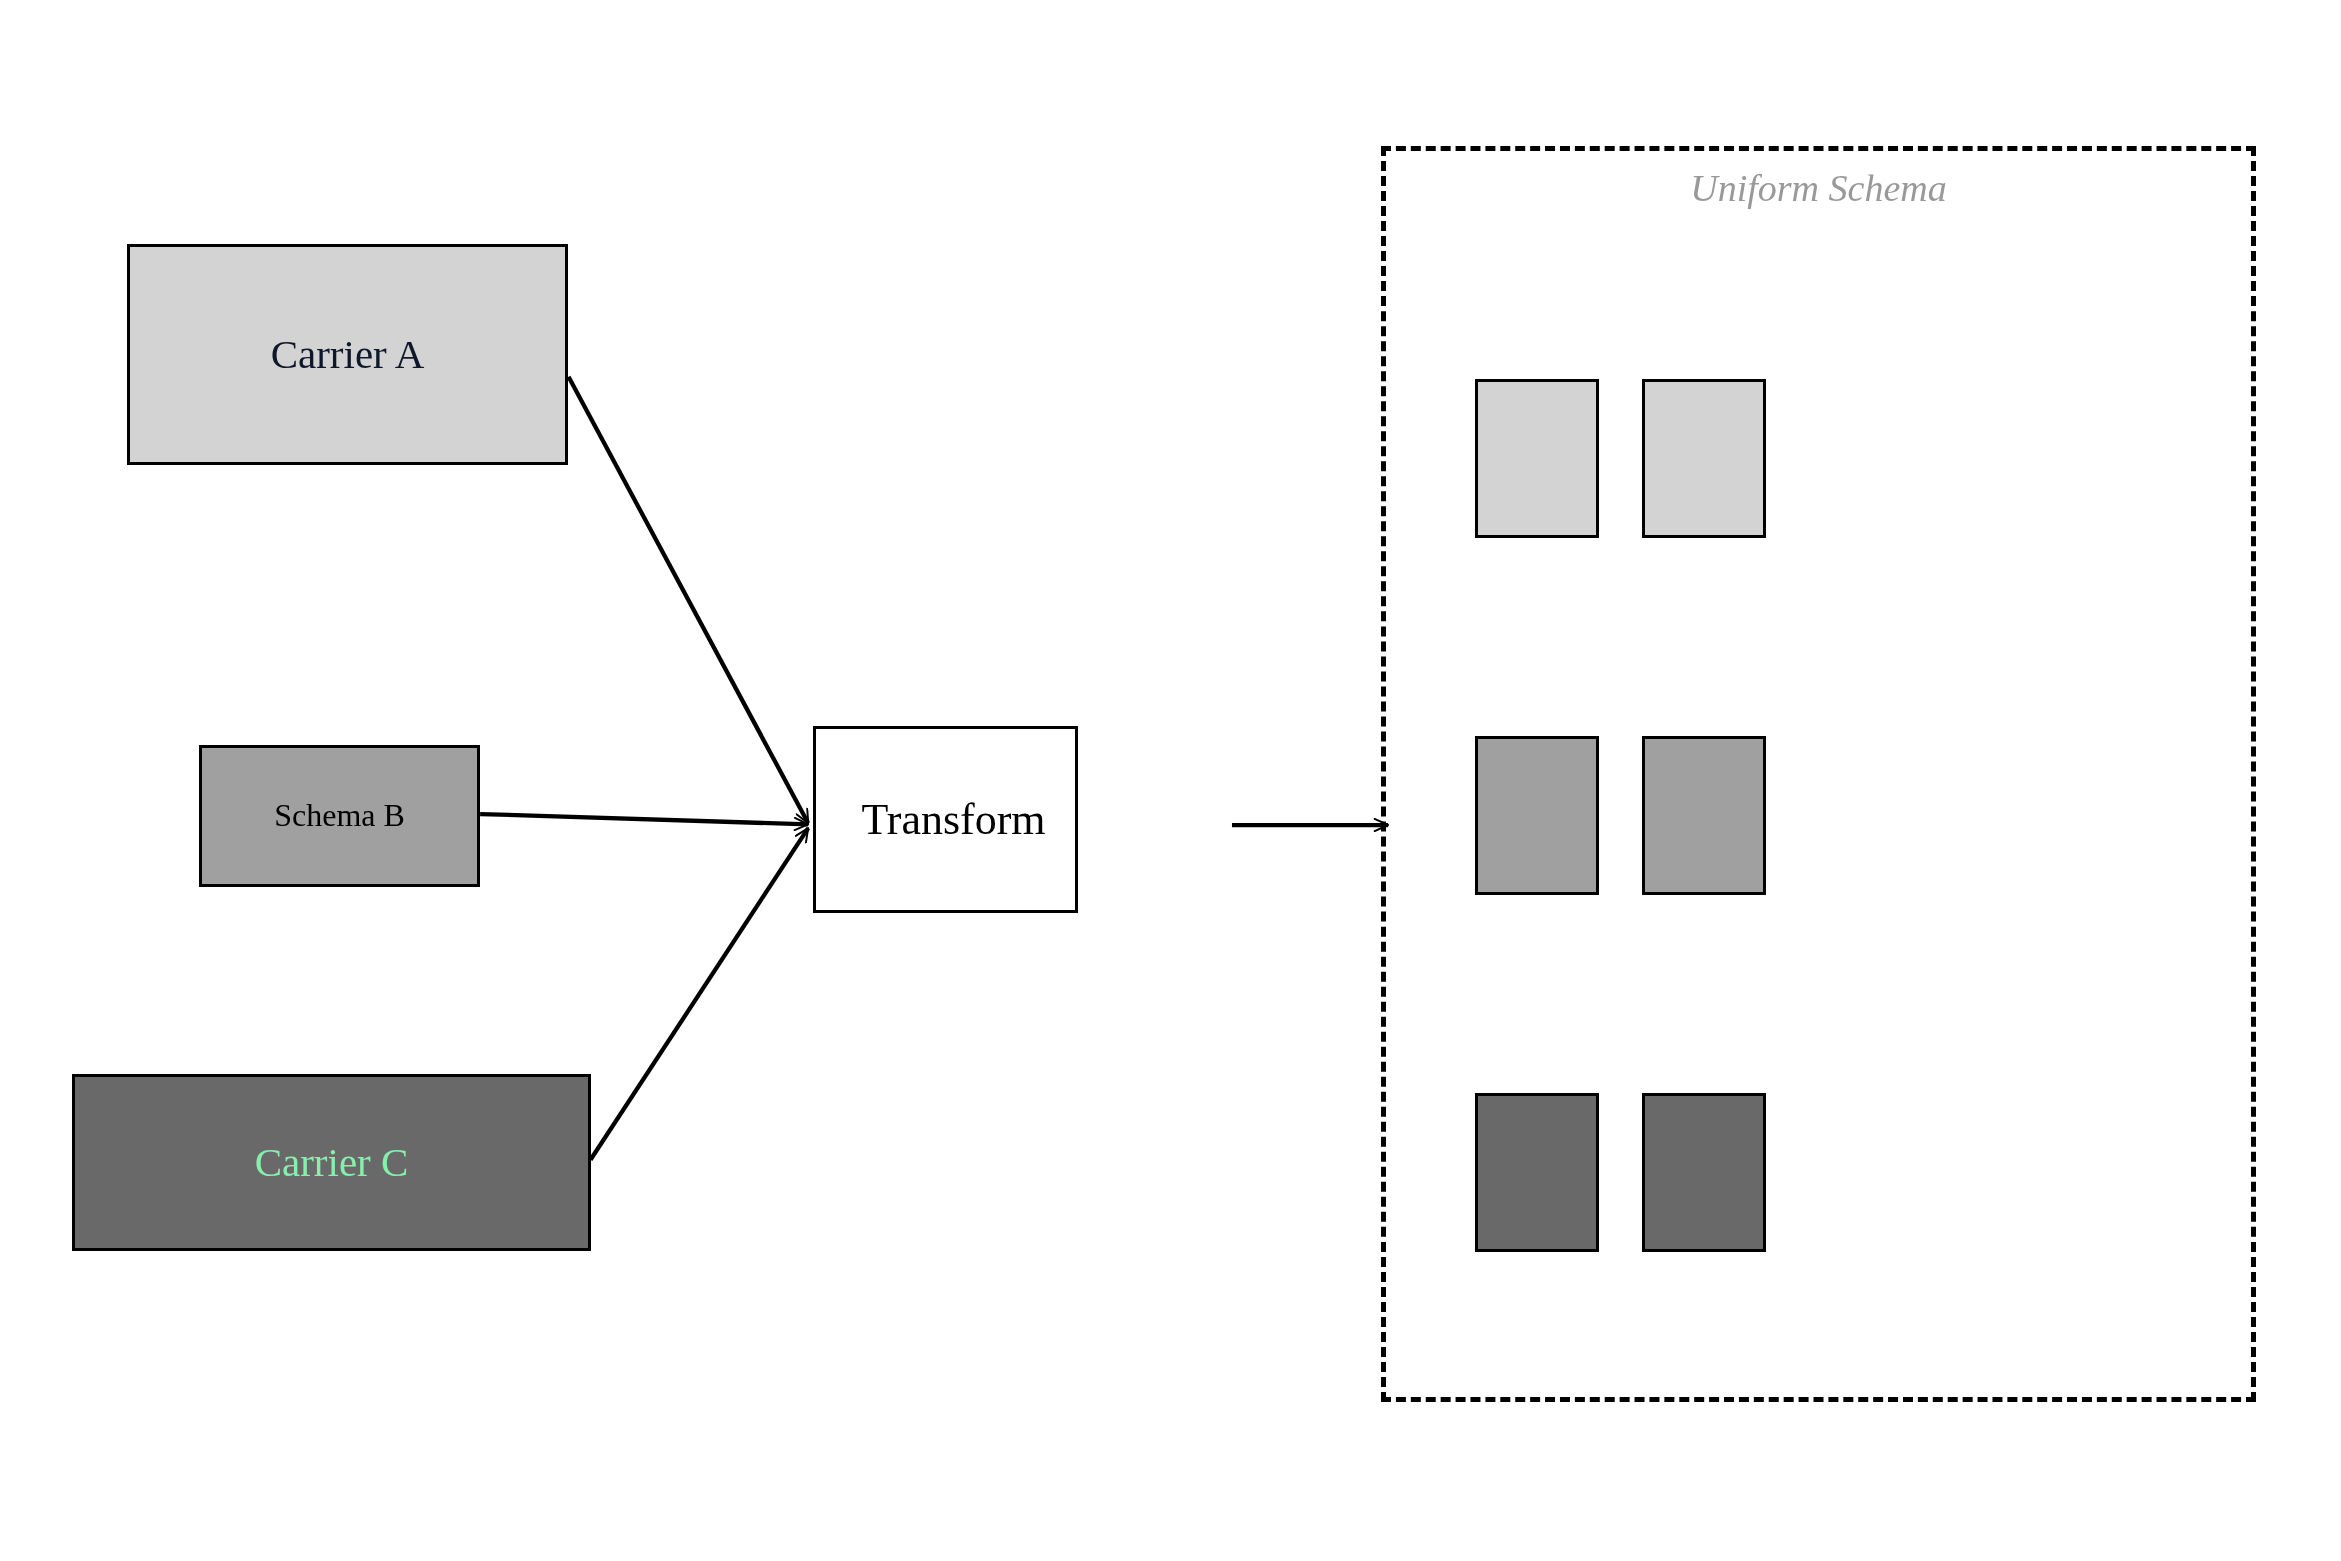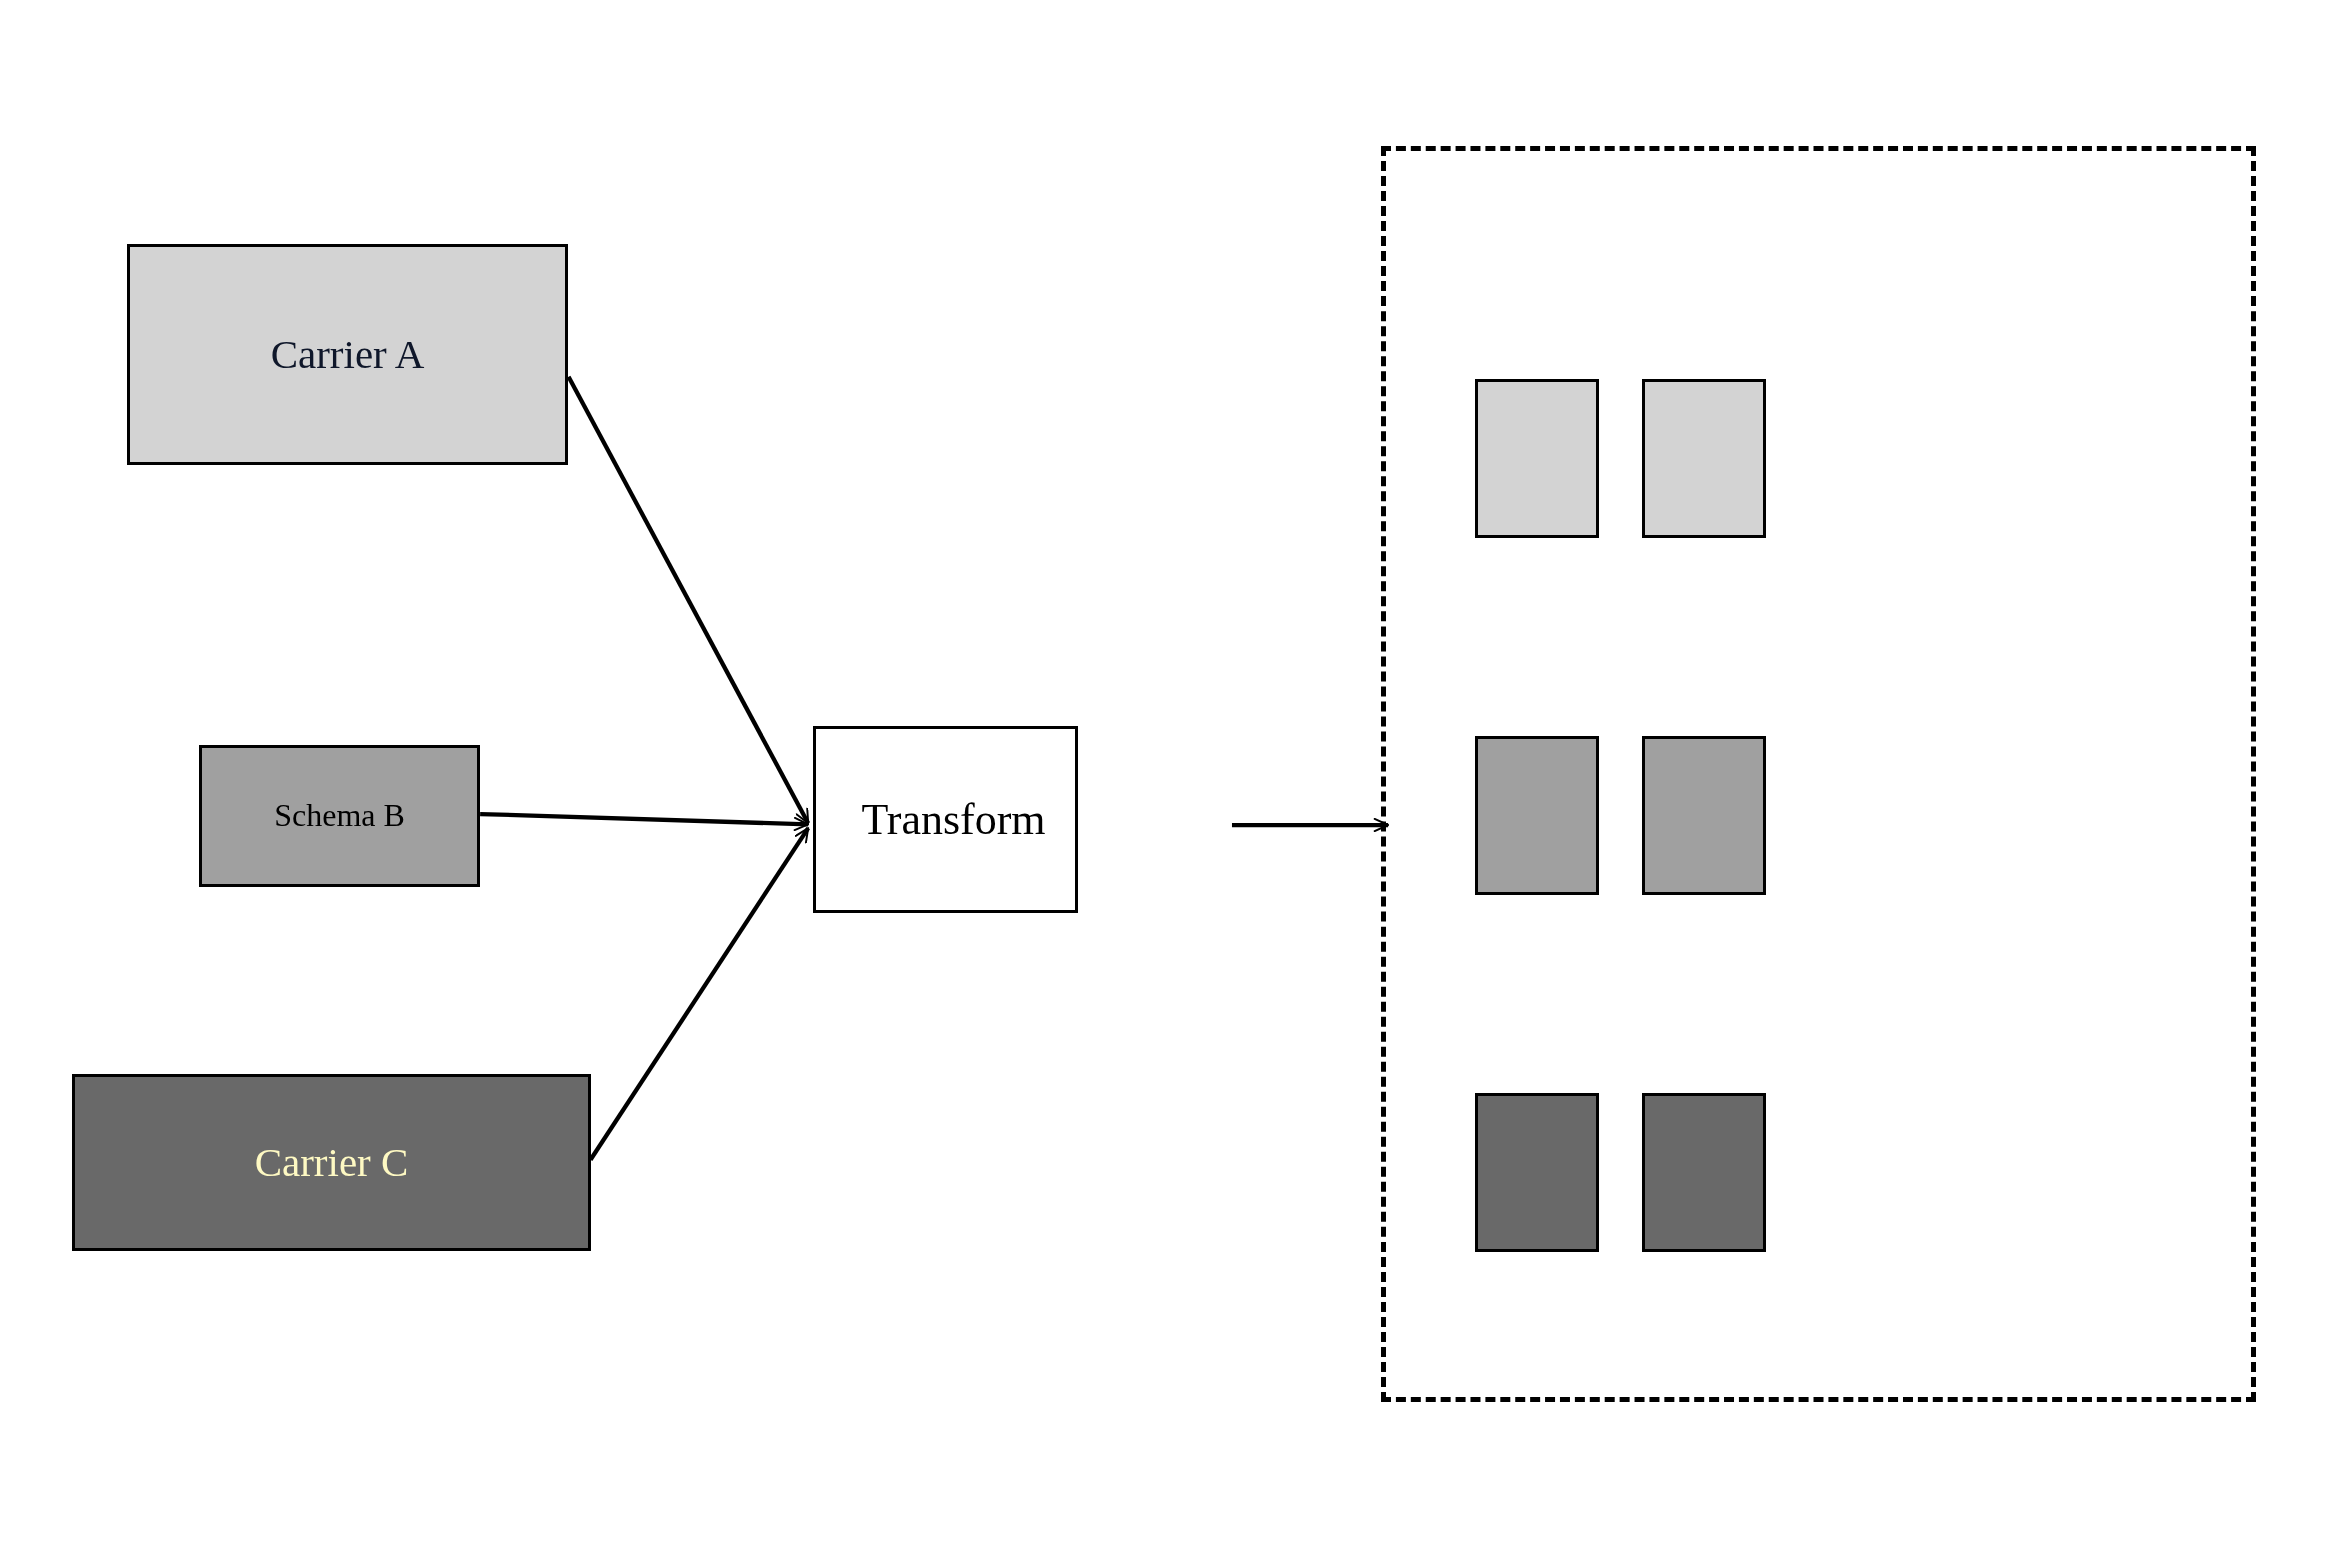--- a/index.html
+++ b/index.html
@@ -41,21 +41,21 @@
     left: 199px;  top: 745px;
     width: 281px; height: 142px;
     background: #a0a0a0;
     color: #000000;
     font-size: 32px;
   }
   #carrier-c {
     left: 72px;  top: 1074px;
     width: 519px; height: 177px;
     background: #696969;
-    color: #fef9c3;
+    color: #86efac;
     font-size: 41px;
   }
   #transform-node {
     position: absolute;
     left: 813px; top: 726px;
     width: 265px; height: 187px;
     box-sizing: border-box;
     border: 3.7px solid #000000;
     background: #ffffff;
     color: #000000;
@@ -120,20 +120,21 @@
   <div class="node" id="carrier-c">
     <span>Carrier C</span>
   </div>
 
   <div id="transform-node">
     <span>Transform</span>
   </div>
 
   <div id="schema-container"></div>
 
+  <div id="schema-label">Uniform Schema</div>
 
   <div class="schema-cell" style="left:1475px; top:379px; background:#d3d3d3;"></div>
   <div class="schema-cell" style="left:1642px; top:379px; background:#d3d3d3;"></div>
 
   <div class="schema-cell" style="left:1475px; top:736px; background:#a0a0a0;"></div>
   <div class="schema-cell" style="left:1642px; top:736px; background:#a0a0a0;"></div>
 
   <div class="schema-cell" style="left:1475px; top:1093px; background:#696969;"></div>
   <div class="schema-cell" style="left:1642px; top:1093px; background:#696969;"></div>
 

